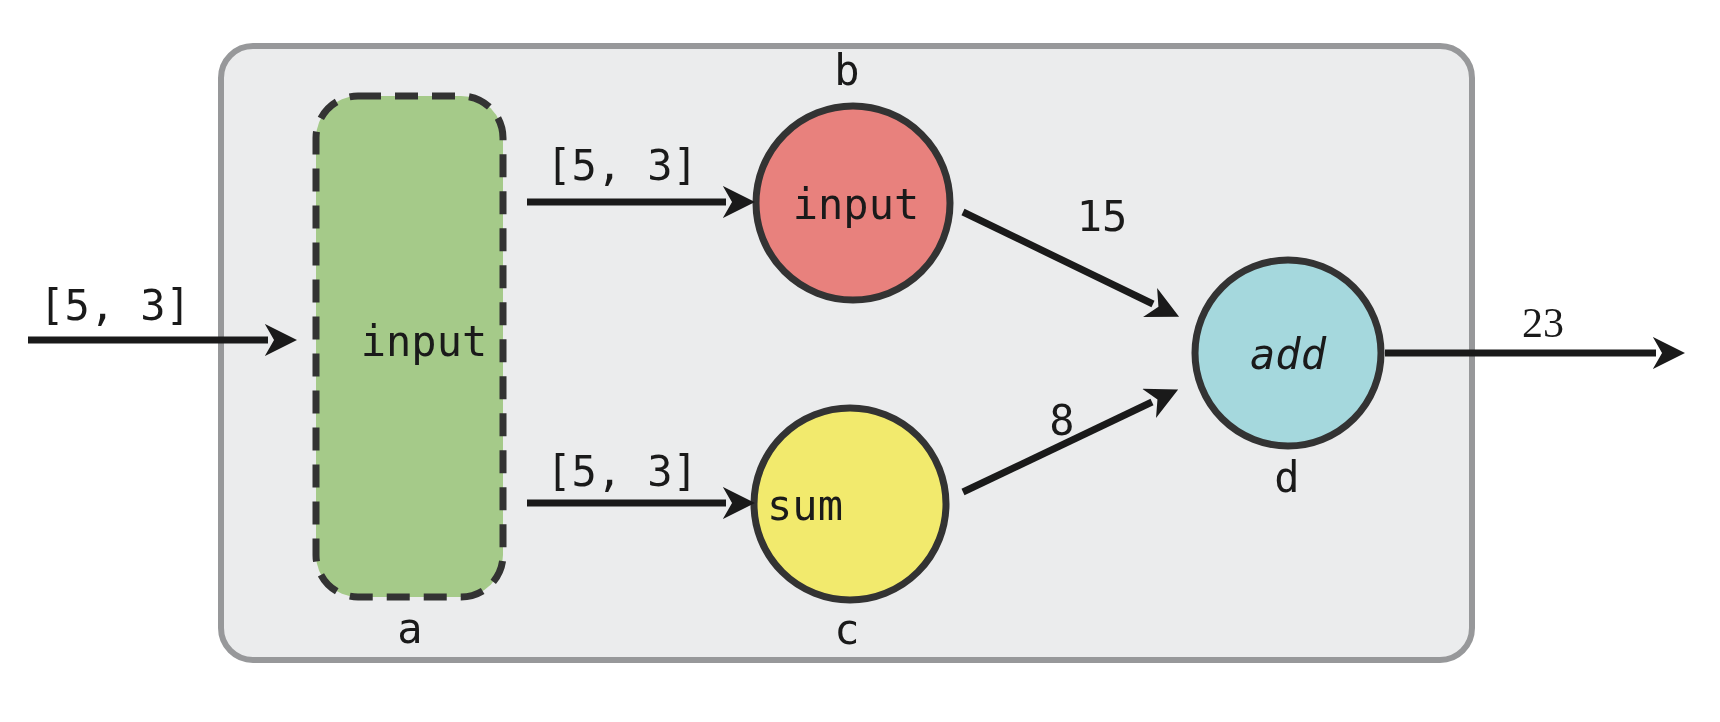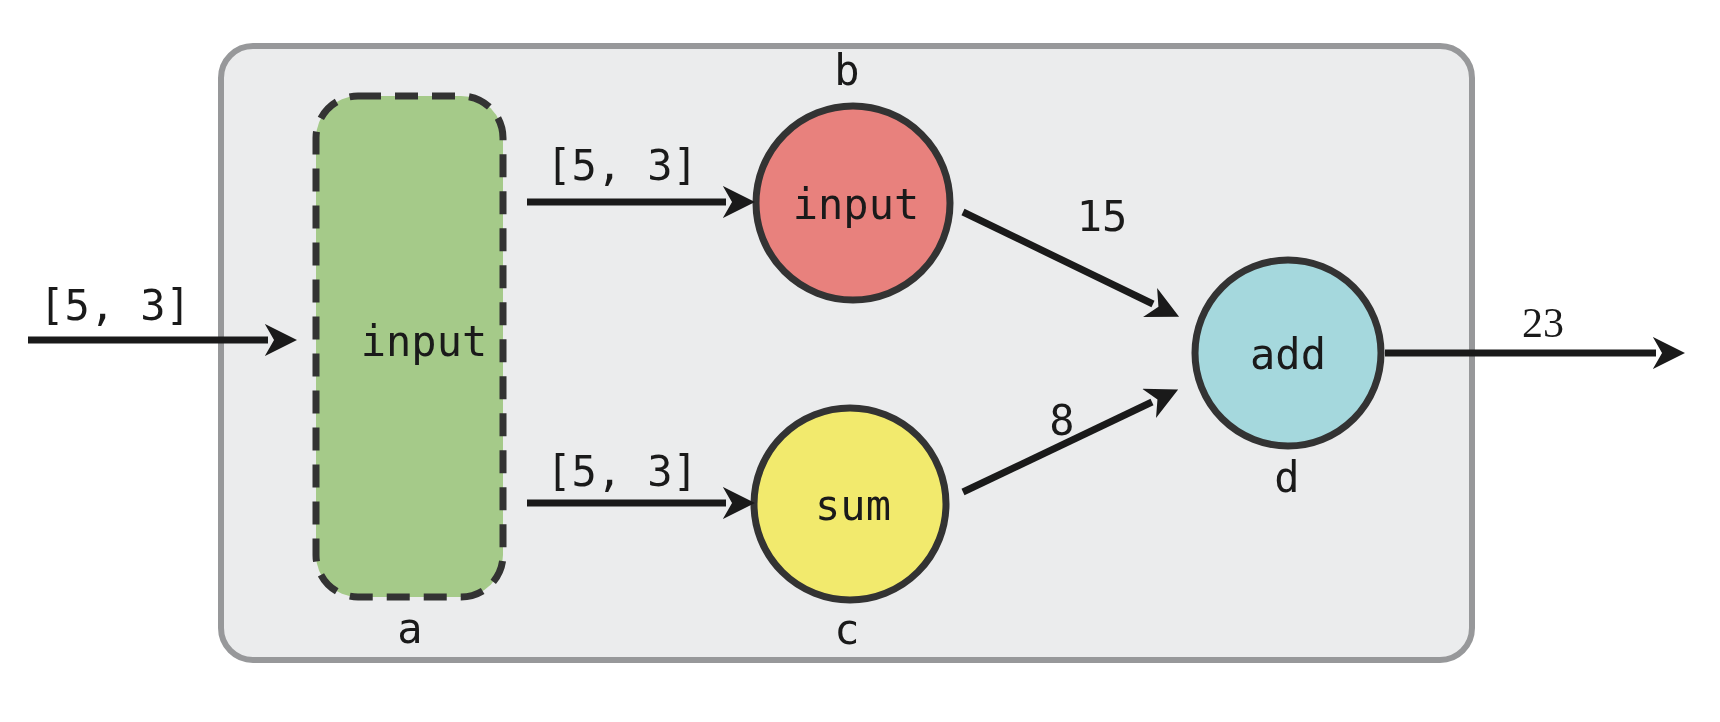--- a/index.html
+++ b/index.html
@@ -63,23 +63,23 @@
 
     <line x1="963" y1="492" x2="1152" y2="402" stroke="#1a1a1a" stroke-width="7" marker-end="url(#arrowhead)"></line>
 
     <line x1="1385" y1="353" x2="1656" y2="353" stroke="#1a1a1a" stroke-width="7" marker-end="url(#arrowhead)"></line>
   </svg>
 
   <div class="lbl" style="left:408px; top:342px;margin-left:16px;">input</div>
 
   <div class="lbl" style="left:856px; top:205px;">input</div>
 
-  <div class="lbl" style="left:853px; top:506px;">sum</div>
+  <div class="lbl" style="left:805px; top:506px;">sum</div>
 
-  <div class="lbl" style="left:1288px; top:355px;">add</div>
+  <div class="lbl" style="left:1288px; top:355px;font-style:italic;">add</div>
 
   <div class="lbl" style="left:410px; top:629px;">a</div>
 
   <div class="lbl" style="left:847px; top:71px;">b</div>
 
   <div class="lbl" style="left:847px; top:630px;">c</div>
 
   <div class="lbl" style="left:1287px; top:478px;">d</div>
 
   <div class="lbl edge-lbl" style="left:115px; top:306px;">[5, 3]</div>

